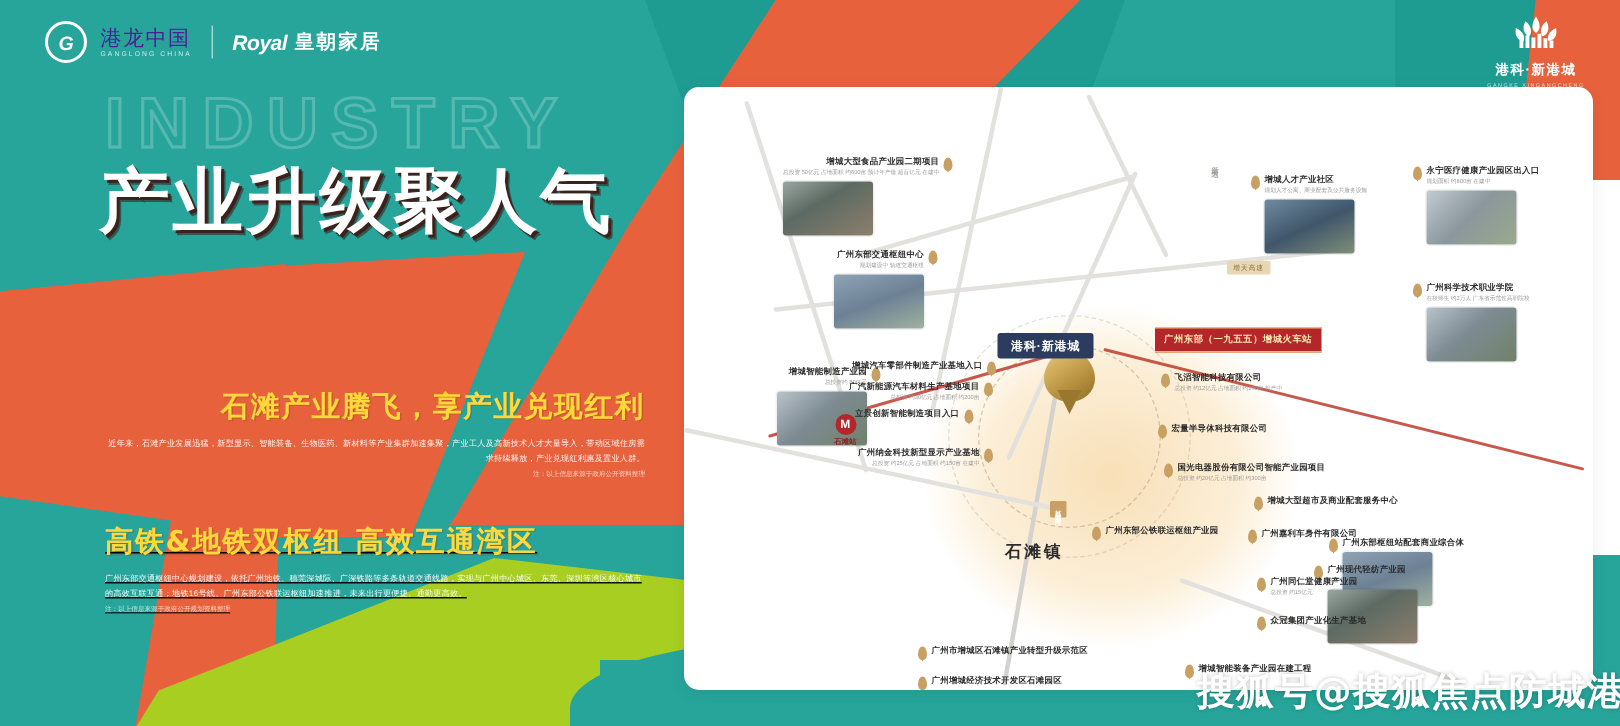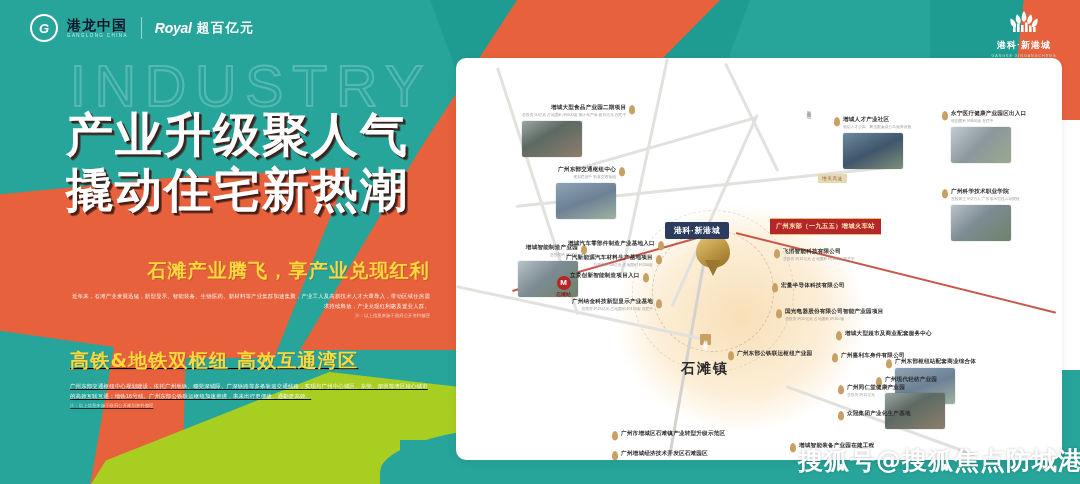--- a/index.html
+++ b/index.html
@@ -79,36 +79,36 @@
     position:absolute;left:30px;top:14px;display:flex;align-items:center;gap:9px;
     z-index:20;
   }
   .brand-mark{
     width:24px;height:24px;border-radius:50%;
     border:2px solid #ffffff;color:#ffffff;
     display:flex;align-items:center;justify-content:center;
     font-size:13px;font-weight:bold;font-style:italic;
   }
   .brand-cn{display:flex;flex-direction:column;line-height:1;}
-  .brand-cn-main{color:#0f172a;font-size:14px;font-weight:bold;letter-spacing:1px;}
+  .brand-cn-main{color:#4c1d95;font-size:14px;font-weight:normal;letter-spacing:1px;}
   .brand-cn-sub{color:#cdeae6;font-size:4.5px;letter-spacing:1.4px;margin-top:2px;}
   .brand-div{width:1px;height:22px;background:rgba(255,255,255,.55);margin:0 4px;}
   .brand-royal{display:flex;align-items:center;gap:5px;}
   .brand-royal-en{color:#fff;font-size:14px;font-weight:bold;font-style:italic;letter-spacing:-.3px;}
   .brand-royal-cn{color:#fff;font-size:13px;font-weight:bold;letter-spacing:1.5px;}
 
   
   .plogo{position:absolute;right:14px;top:10px;width:84px;text-align:center;z-index:20;}
   .plogo-cn{color:#ffffff;font-size:9px;font-weight:bold;letter-spacing:1px;margin-top:1px;}
   .plogo-en{color:#bfe2de;font-size:3.6px;letter-spacing:1px;margin-top:2px;}
 
   
   .industry{
     position:absolute;left:70px;top:58px;z-index:5;
-    font-size:57px;font-weight:normal;letter-spacing:9px;
+    font-size:47px;font-weight:bold;letter-spacing:9px;
     color:transparent;-webkit-text-stroke:2px rgba(255,255,255,.22);
     line-height:1;white-space:nowrap;
     font-family:"Liberation Sans",sans-serif;
   }
 
   
   .headline{position:absolute;left:66px;top:108px;z-index:12;text-align:center;}
   .hl-line{
     font-size:47px;font-weight:bold;line-height:1.16;
     color:#ffffff;letter-spacing:2px;
@@ -188,22 +188,22 @@
   .metro-badge{
     position:absolute;left:100px;top:218px;z-index:8;text-align:center;
   }
   .metro-icon{
     width:14px;height:14px;border-radius:50%;background:#B4262A;color:#fff;
     font-size:8px;line-height:14px;font-weight:bold;margin:0 auto;
   }
   .metro-txt{font-size:5px;color:#8a2020;font-weight:bold;margin-top:1px;white-space:nowrap;}
 
   .town-label{
-    position:absolute;left:225px;top:302px;z-index:7;
-    font-size:14px;font-weight:bold;color:#2b2b2b;letter-spacing:2px;text-align:center;
+    position:absolute;left:214px;top:302px;z-index:7;
+    font-size:11px;font-weight:bold;color:#2b2b2b;letter-spacing:2px;text-align:center;
   }
   .road-name{
     position:absolute;z-index:4;font-size:5px;color:#9a9a95;writing-mode:vertical-rl;
     letter-spacing:1px;
   }
   .hwy-tag{
     position:absolute;z-index:6;background:#C9A063;color:#fff;font-size:4.6px;
     padding:2px 3px;writing-mode:vertical-rl;letter-spacing:1px;border-radius:1px;
   }
   .hwy-tag-h{
@@ -270,21 +270,21 @@
 
   <div class="brand">
     <div class="brand-mark">G</div>
     <div class="brand-cn">
       <span class="brand-cn-main">港龙中国</span>
       <span class="brand-cn-sub">GANGLONG CHINA</span>
     </div>
     <div class="brand-div"></div>
     <div class="brand-royal">
       <span class="brand-royal-en">Royal</span>
-      <span class="brand-royal-cn">超百亿元</span>
+      <span class="brand-royal-cn">皇朝家居</span>
     </div>
   </div>
 
   <div class="plogo">
     <svg width="54" height="24" viewBox="0 0 54 24">
       <g fill="#ffffff">
         <path d="M27 1c1.6 2.4 2.4 4.6 2.4 6.8C29.4 9.6 28.4 11 27 12c-1.4-1-2.4-2.4-2.4-4.2C24.6 5.6 25.4 3.4 27 1z"></path>
         <path d="M20 4.2c2 1.6 3.2 3.4 3.6 5.3.4 1.8 0 3.4-1 4.6-1.6-.5-2.9-1.6-3.5-3.3-.7-1.8-.5-4.1.9-6.6z"></path>
         <path d="M34 4.2c1.4 2.5 1.6 4.8.9 6.6-.6 1.7-1.9 2.8-3.5 3.3-1-1.2-1.4-2.8-1-4.6.4-1.9 1.6-3.7 3.6-5.3z"></path>
         <path d="M13.6 8.6c2.3 1 3.9 2.4 4.8 4.1.8 1.6.9 3.2.3 4.6-1.7-.1-3.2-.8-4.2-2.3-1.1-1.5-1.4-3.8-.9-6.4z"></path>
@@ -298,21 +298,20 @@
       </g>
     </svg>
     <div class="plogo-cn">港科·新港城</div>
     <div class="plogo-en">GANGKE XINGANGCHENG</div>
   </div>
 
   <div class="industry">INDUSTRY</div>
 
   <div class="headline">
     <div class="hl-line">产业升级聚人气</div>
-    <div class="hl-line">撬动住宅新热潮</div>
   </div>
 
   <div class="sub1">
     <div class="sub-title">石滩产业腾飞，享产业兑现红利</div>
     <div class="sub-body">近年来，石滩产业发展迅猛，新型显示、智能装备、生物医药、新材料等产业集群加速集聚，产业工人及高新技术人才大量导入，带动区域住房需求持续释放，产业兑现红利惠及置业人群。</div>
     <div class="sub-note">注：以上信息来源于政府公开资料整理</div>
   </div>
 
   <div class="sub2">
     <div class="sub-title">高铁&amp;地铁双枢纽  高效互通湾区</div>

